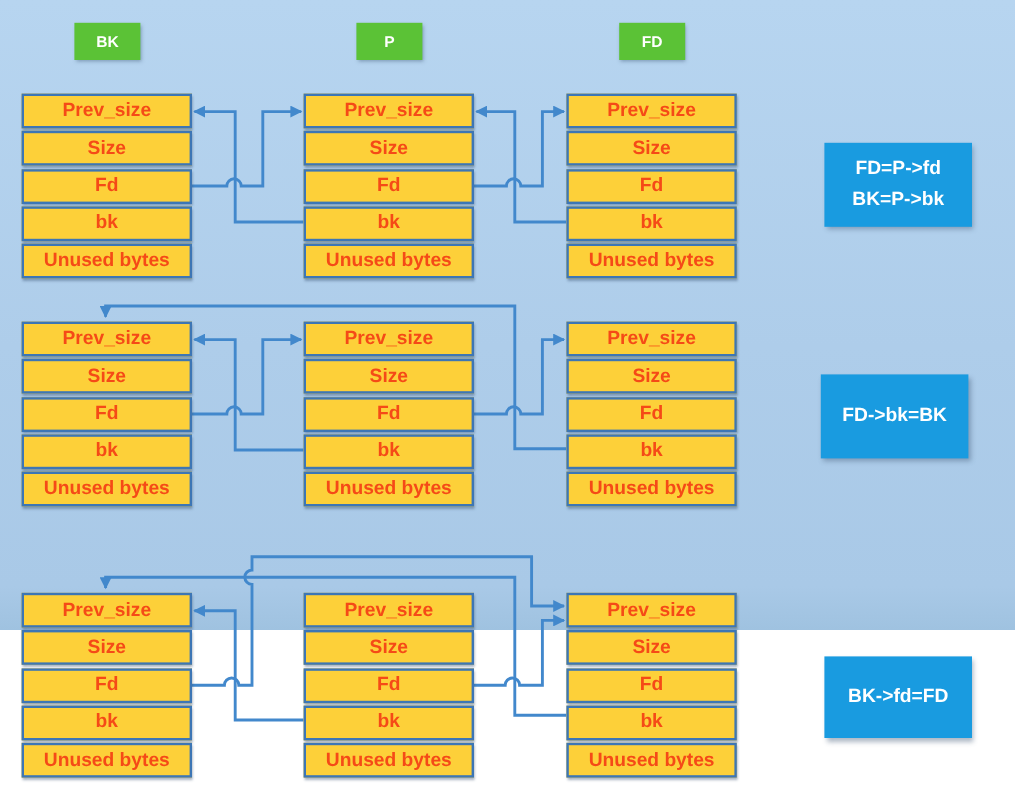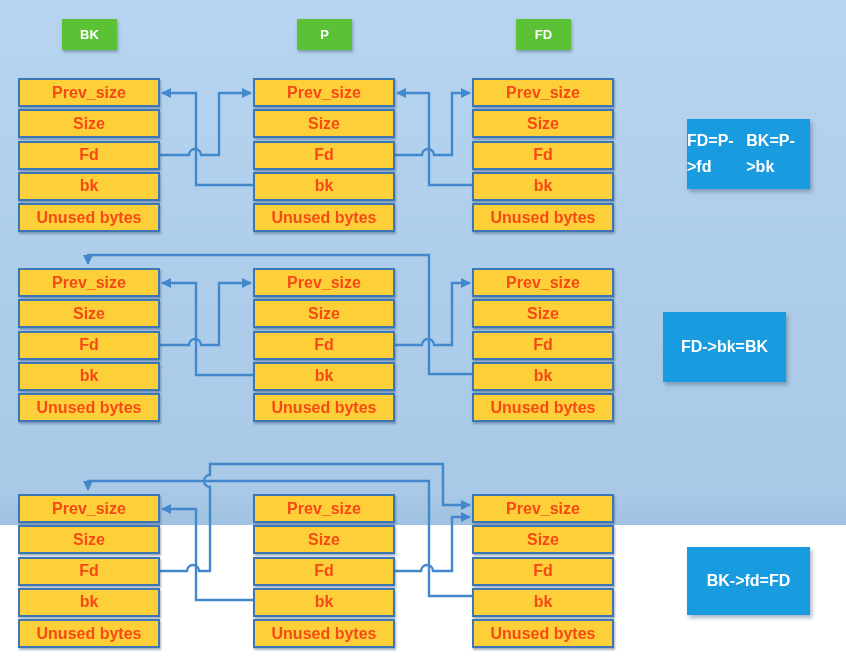--- a/index.html
+++ b/index.html
@@ -26,21 +26,21 @@
     box-sizing:border-box;width:142px;height:29px;
     background:var(--cellFill);border:2px solid var(--cellBorder);
     color:var(--cellText);font-weight:bold;font-size:16px;
     display:flex;align-items:center;justify-content:center;
     box-shadow:1px 2px 2px rgba(60,85,115,.45);
     white-space:nowrap;
   }
   .note{
     position:absolute;width:123px;
     background:var(--noteBlue);color:var(--noteText);
-    display:flex;flex-direction:row;align-items:center;justify-content:center;
+    display:flex;flex-direction:column;align-items:center;justify-content:center;
     font-weight:bold;font-size:16px;line-height:26px;
     box-shadow:2px 3px 4px rgba(70,95,125,.45);
   }
 </style>
 </head>
 <body>
 
 <div class="stage">
   <svg id="arrow-layer" viewBox="0 0 846 670" xmlns="http://www.w3.org/2000/svg">
     <defs>
@@ -131,20 +131,20 @@
         <div class="cell">Fd</div>
         <div class="cell">bk</div>
         <div class="cell">Unused bytes</div>
       </div>
     </div>
   <div id="note-layer">
       <div class="note" style="left: 687px; top: 119px; height: 70px;">
         <div class="note-line">FD=P-&gt;fd</div>
         <div class="note-line">BK=P-&gt;bk</div>
       </div>
-      <div class="note" style="left: 663px; top: 312px; height: 70px;">
+      <div class="note" style="left: 684px; top: 312px; height: 70px;">
         <div class="note-line">FD-&gt;bk=BK</div>
       </div>
       <div class="note" style="left: 687px; top: 547px; height: 68px;">
         <div class="note-line">BK-&gt;fd=FD</div>
       </div>
     </div>
 </div>
 
 </body></html>

